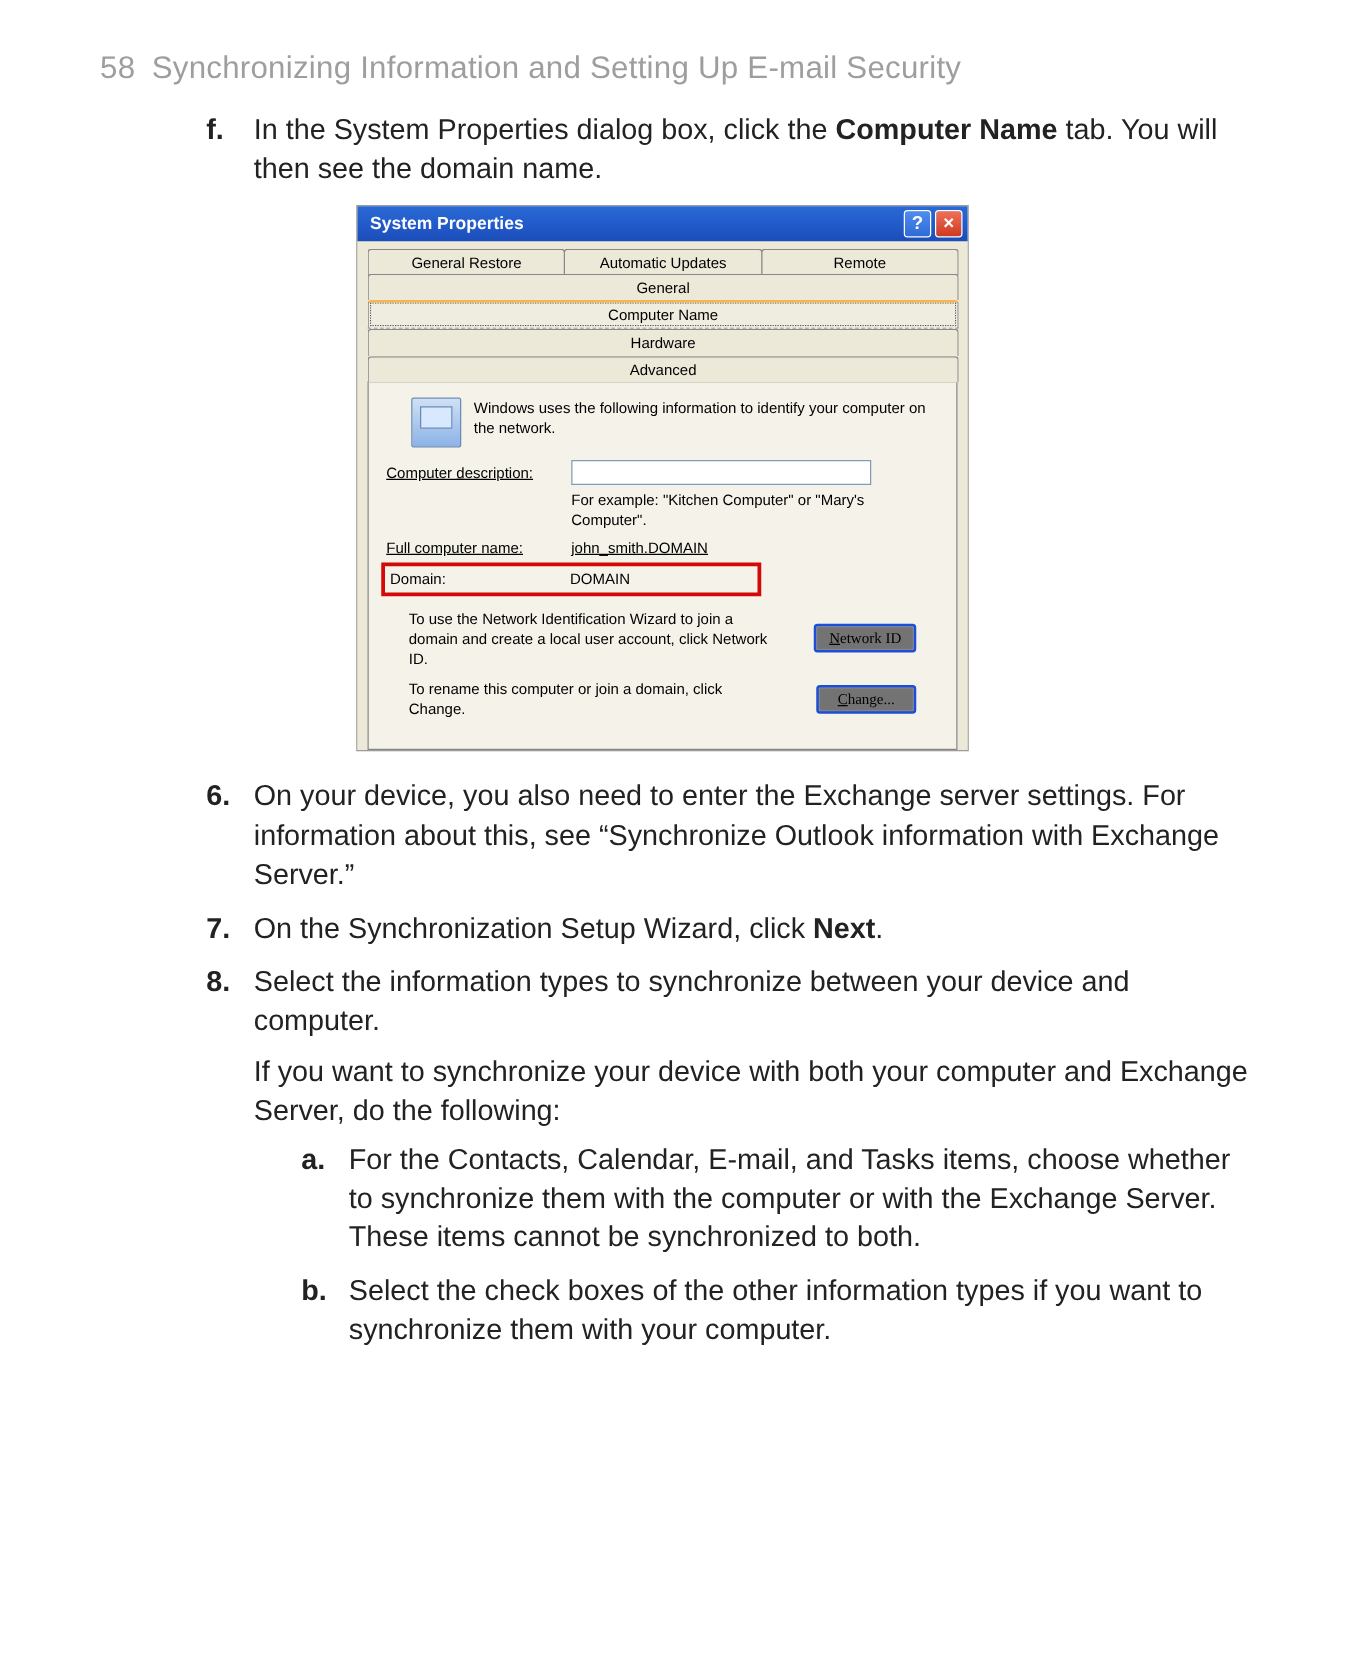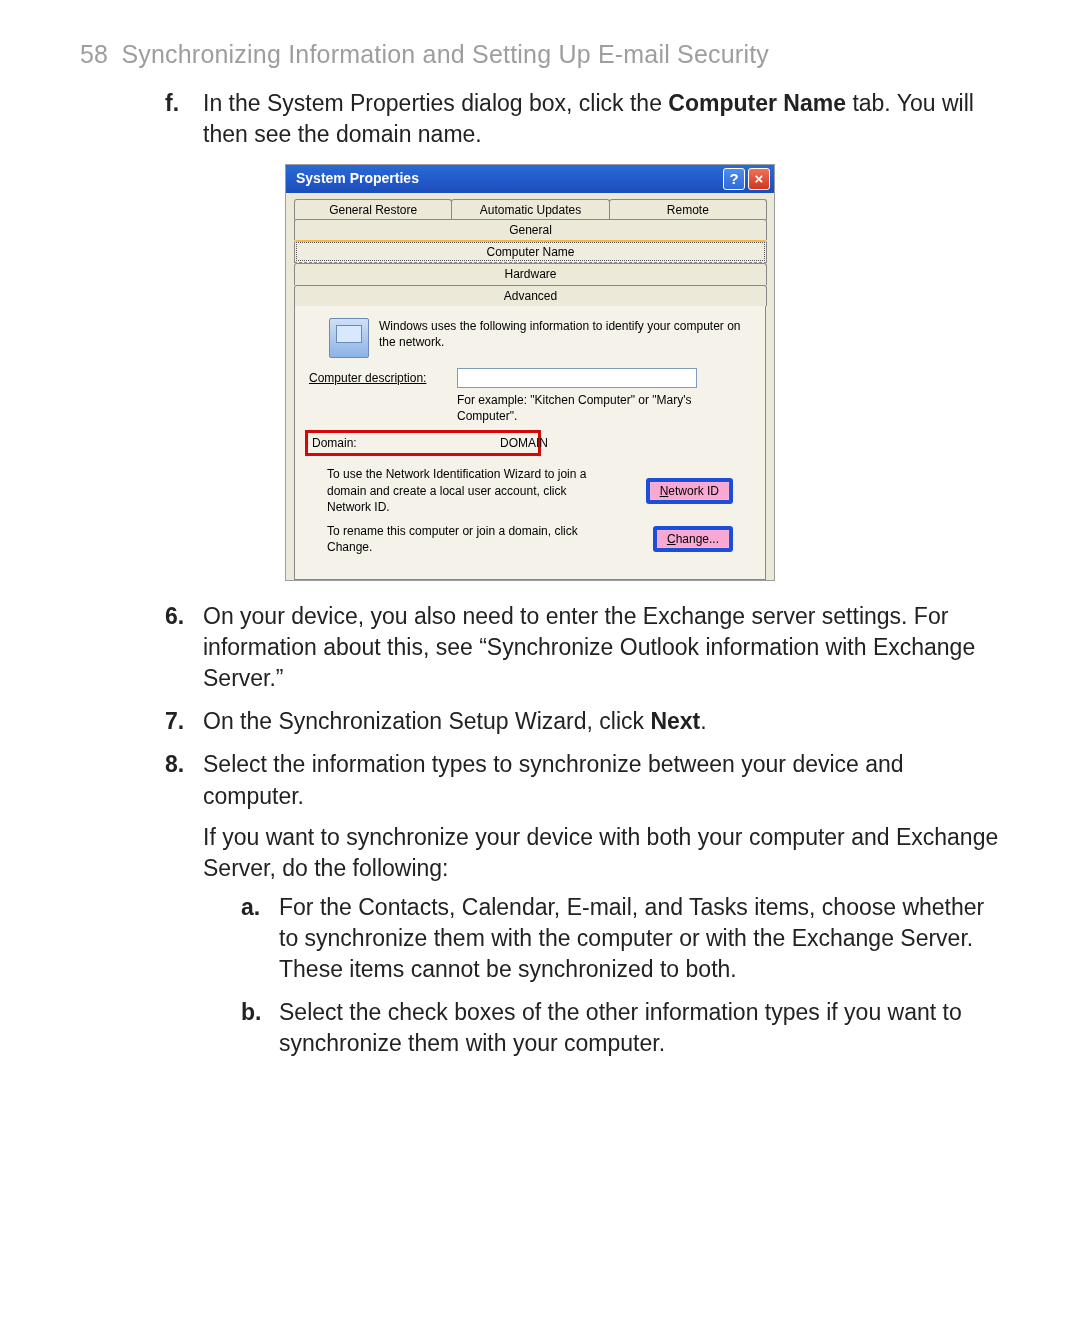--- a/index.html
+++ b/index.html
@@ -109,34 +109,33 @@
     }
     .form-row { display: flex; align-items: center; margin: 4px 0; text-decoration: underline; }
     .form-label { flex: 0 0 148px; }
     .form-value { flex: 1; }
     .text-input {
       border: 1px solid #7f9db9; height: 20px; width: 240px; background:#fff;
     }
     .hint { margin-left: 148px; font-size: 12px; margin-bottom: 6px; }
     .domain-row {
       border: 3px solid #d40808;
-      padding: 2px 4px; margin: 4px 0 10px -4px; width: 236px;
+      padding: 2px 4px; margin: 4px 0 10px -4px; width: 304px;
       display: flex;
-      gap: 44px;
     }
     .domain-row .form-label { flex: 0 0 144px; }
     .action-row { display: flex; align-items: center; margin: 8px 18px; gap: 20px; }
     .action-text { flex: 1; padding-right: 12px; }
     .xp-btn {
-      background: #f9a8d4;
-      border: 4px solid #1d4ed8;
+      background: #737373;
+      border: 2px solid #1d4ed8;
       border-radius: 3px;
       padding: 2px 10px;
       min-width: 80px;
-      font-family: Liberation Sans, sans-serif; font-size: 12px;
+      font-family: Liberation Serif, serif; font-size: 12px;
       box-shadow: inset 0 0 1px #fff;
     }
     .u { text-decoration: underline; }
   </style>
 </head>
 <body>
 
 <div class="page-header">
   <span class="num">58</span>
   <span>Synchronizing Information and Setting Up E-mail Security</span>
@@ -176,20 +175,24 @@
           <div class="comp-icon"></div>
           <div>Windows uses the following information to identify your computer on the network.</div>
         </div>
         <div class="form-row">
           <div class="form-label"><span>Computer </span><span class="u">d</span><span>escription:</span></div>
           <div class="form-value">
               <div class="text-input"></div>
             </div>
         </div>
         <div class="hint">For example: "Kitchen Computer" or "Mary's Computer".</div>
+        <div class="form-row">
+          <div class="form-label">Full computer name:</div>
+          <div class="form-value">john_smith.DOMAIN</div>
+        </div>
         <div class="domain-row">
           <div class="form-label">Domain:</div>
           <div class="form-value">DOMAIN</div>
         </div>
         <div class="action-row">
           <div class="action-text">To use the Network Identification Wizard to join a domain and create a local user account, click Network ID.</div>
           <button class="xp-btn"><span class="u">N</span><span>etwork ID</span></button>
         </div>
         <div class="action-row">
           <div class="action-text">To rename this computer or join a domain, click Change.</div>

